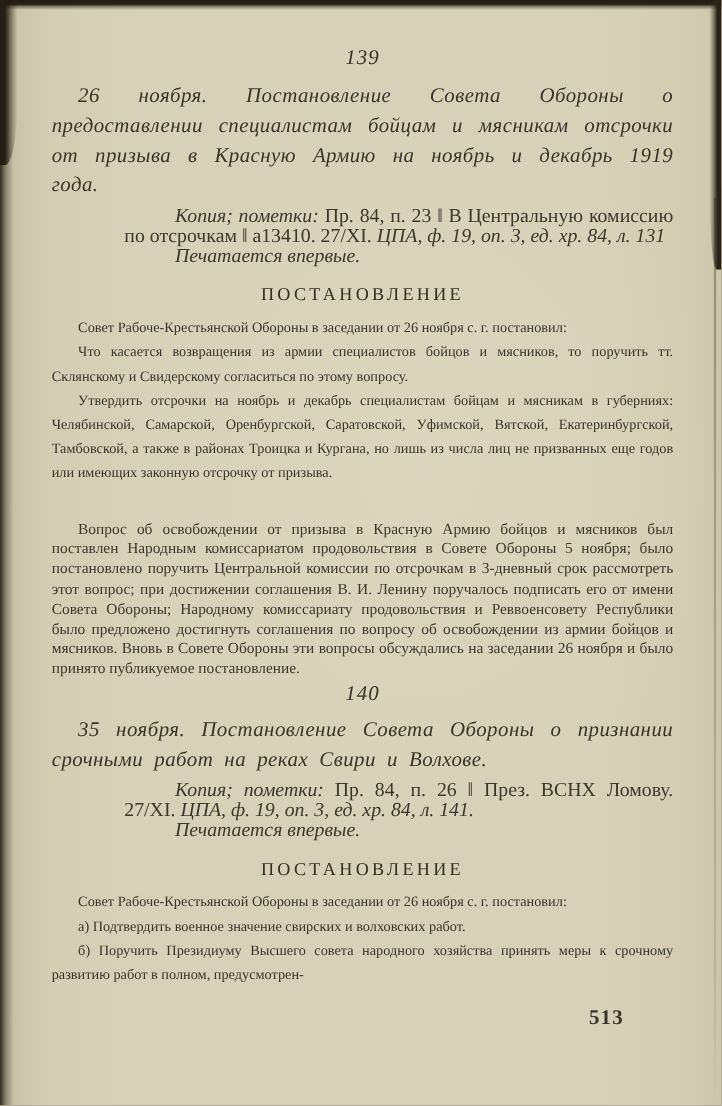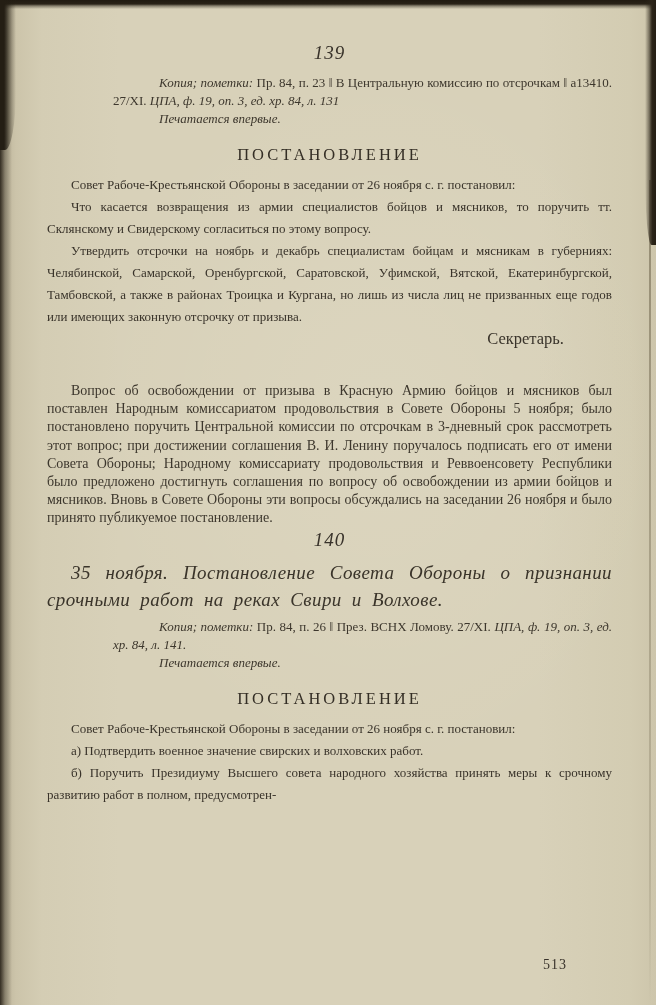--- a/index.html
+++ b/index.html
@@ -68,21 +68,21 @@
     line-height: 27px;
     text-align: justify;
     text-indent: 24px;
     word-spacing: 5px;
     letter-spacing: 0.4px;
     color: #3a342a;
   }
 
   .source-note {
     margin: 4px 0 0 66px;
-    font-size: 13px;
+    font-size: 18px;
     line-height: 18px;
     color: #3d372d;
   }
   .source-main { margin: 0; text-indent: 46px; text-align: justify; }
   .source-pub  { margin: 0 0 0 46px; font-style: italic; }
   .it { font-style: italic; }
 
   .decree-heading {
     margin: 17px 0 9px 0;
     font-size: 16.5px;
@@ -114,56 +114,57 @@
     margin: 32px 0 0 0;
     font-size: 14px;
     line-height: 18.2px;
     text-align: justify;
     text-indent: 24px;
     color: #3d372d;
   }
 
   .folio {
     position: absolute;
-    top: 957px;
+    top: 915px;
     right: 89px;
     z-index: 3;
-    font-size: 14px;
+    font-size: 19px;
     letter-spacing: 1px;
     color: #38322a;
+    font-weight: bold;
   }
 </style>
 </head>
 <body>
 
 <div class="page">
   <div class="edge-top"></div>
   <div class="edge-left"></div>
   <div class="corner-top-left"></div>
   <div class="edge-right-top"></div>
   <div class="edge-right-line"></div>
 
   <div class="content">
 
     <section>
       <div class="entry-number">139</div>
 
+      <p class="entry-title">26 ноября. Постановление Совета Обороны о предоставлении специалистам бойцам и мясникам отсрочки от призыва в Красную Армию на ноябрь и декабрь 1919 года.</p>
 
       <div class="source-note">
         <p class="source-main"><span class="it">Копия; пометки:</span> <span>Пр. 84, п. 23 ‖ В Центральную комиссию по отсрочкам ‖ а13410. 27/XI.</span> <span class="it">ЦПА, ф. 19, оп. 3, ед. хр. 84, л. 131</span></p>
         <p class="source-pub">Печатается впервые.</p>
       </div>
 
       <h2 class="decree-heading">ПОСТАНОВЛЕНИЕ</h2>
 
       <p class="body-par">Совет Рабоче-Крестьянской Обороны в заседании от 26 ноября с. г. постановил:</p>
       <p class="body-par">Что касается возвращения из армии специалистов бойцов и мясников, то поручить тт. Склянскому и Свидерскому согласиться по этому вопросу.</p>
       <p class="body-par">Утвердить отсрочки на ноябрь и декабрь специалистам бойцам и мясникам в губерниях: Челябинской, Самарской, Оренбургской, Саратовской, Уфимской, Вятской, Екатеринбургской, Тамбовской, а также в районах Троицка и Кургана, но лишь из числа лиц не призванных еще годов или имеющих законную отсрочку от призыва.</p>
 
-      <p class="signature">Секретарь.</p>
 
       <p class="commentary">Вопрос об освобождении от призыва в Красную Армию бойцов и мясников был поставлен Народным комиссариатом продовольствия в Совете Обороны 5 ноября; было постановлено поручить Центральной комиссии по отсрочкам в 3-дневный срок рассмотреть этот вопрос; при достижении соглашения В. И. Ленину поручалось подписать его от имени Совета Обороны; Народному комиссариату продовольствия и Реввоенсовету Республики было предложено достигнуть соглашения по вопросу об освобождении из армии бойцов и мясников. Вновь в Совете Обороны эти вопросы обсуждались на заседании 26 ноября и было принято публикуемое постановление.</p>
     </section>
 
     <section>
       <div class="entry-number second">140</div>
 
       <p class="entry-title">35 ноября. Постановление Совета Обороны о признании срочными работ на реках Свири и Волхове.</p>
 
       <div class="source-note">

